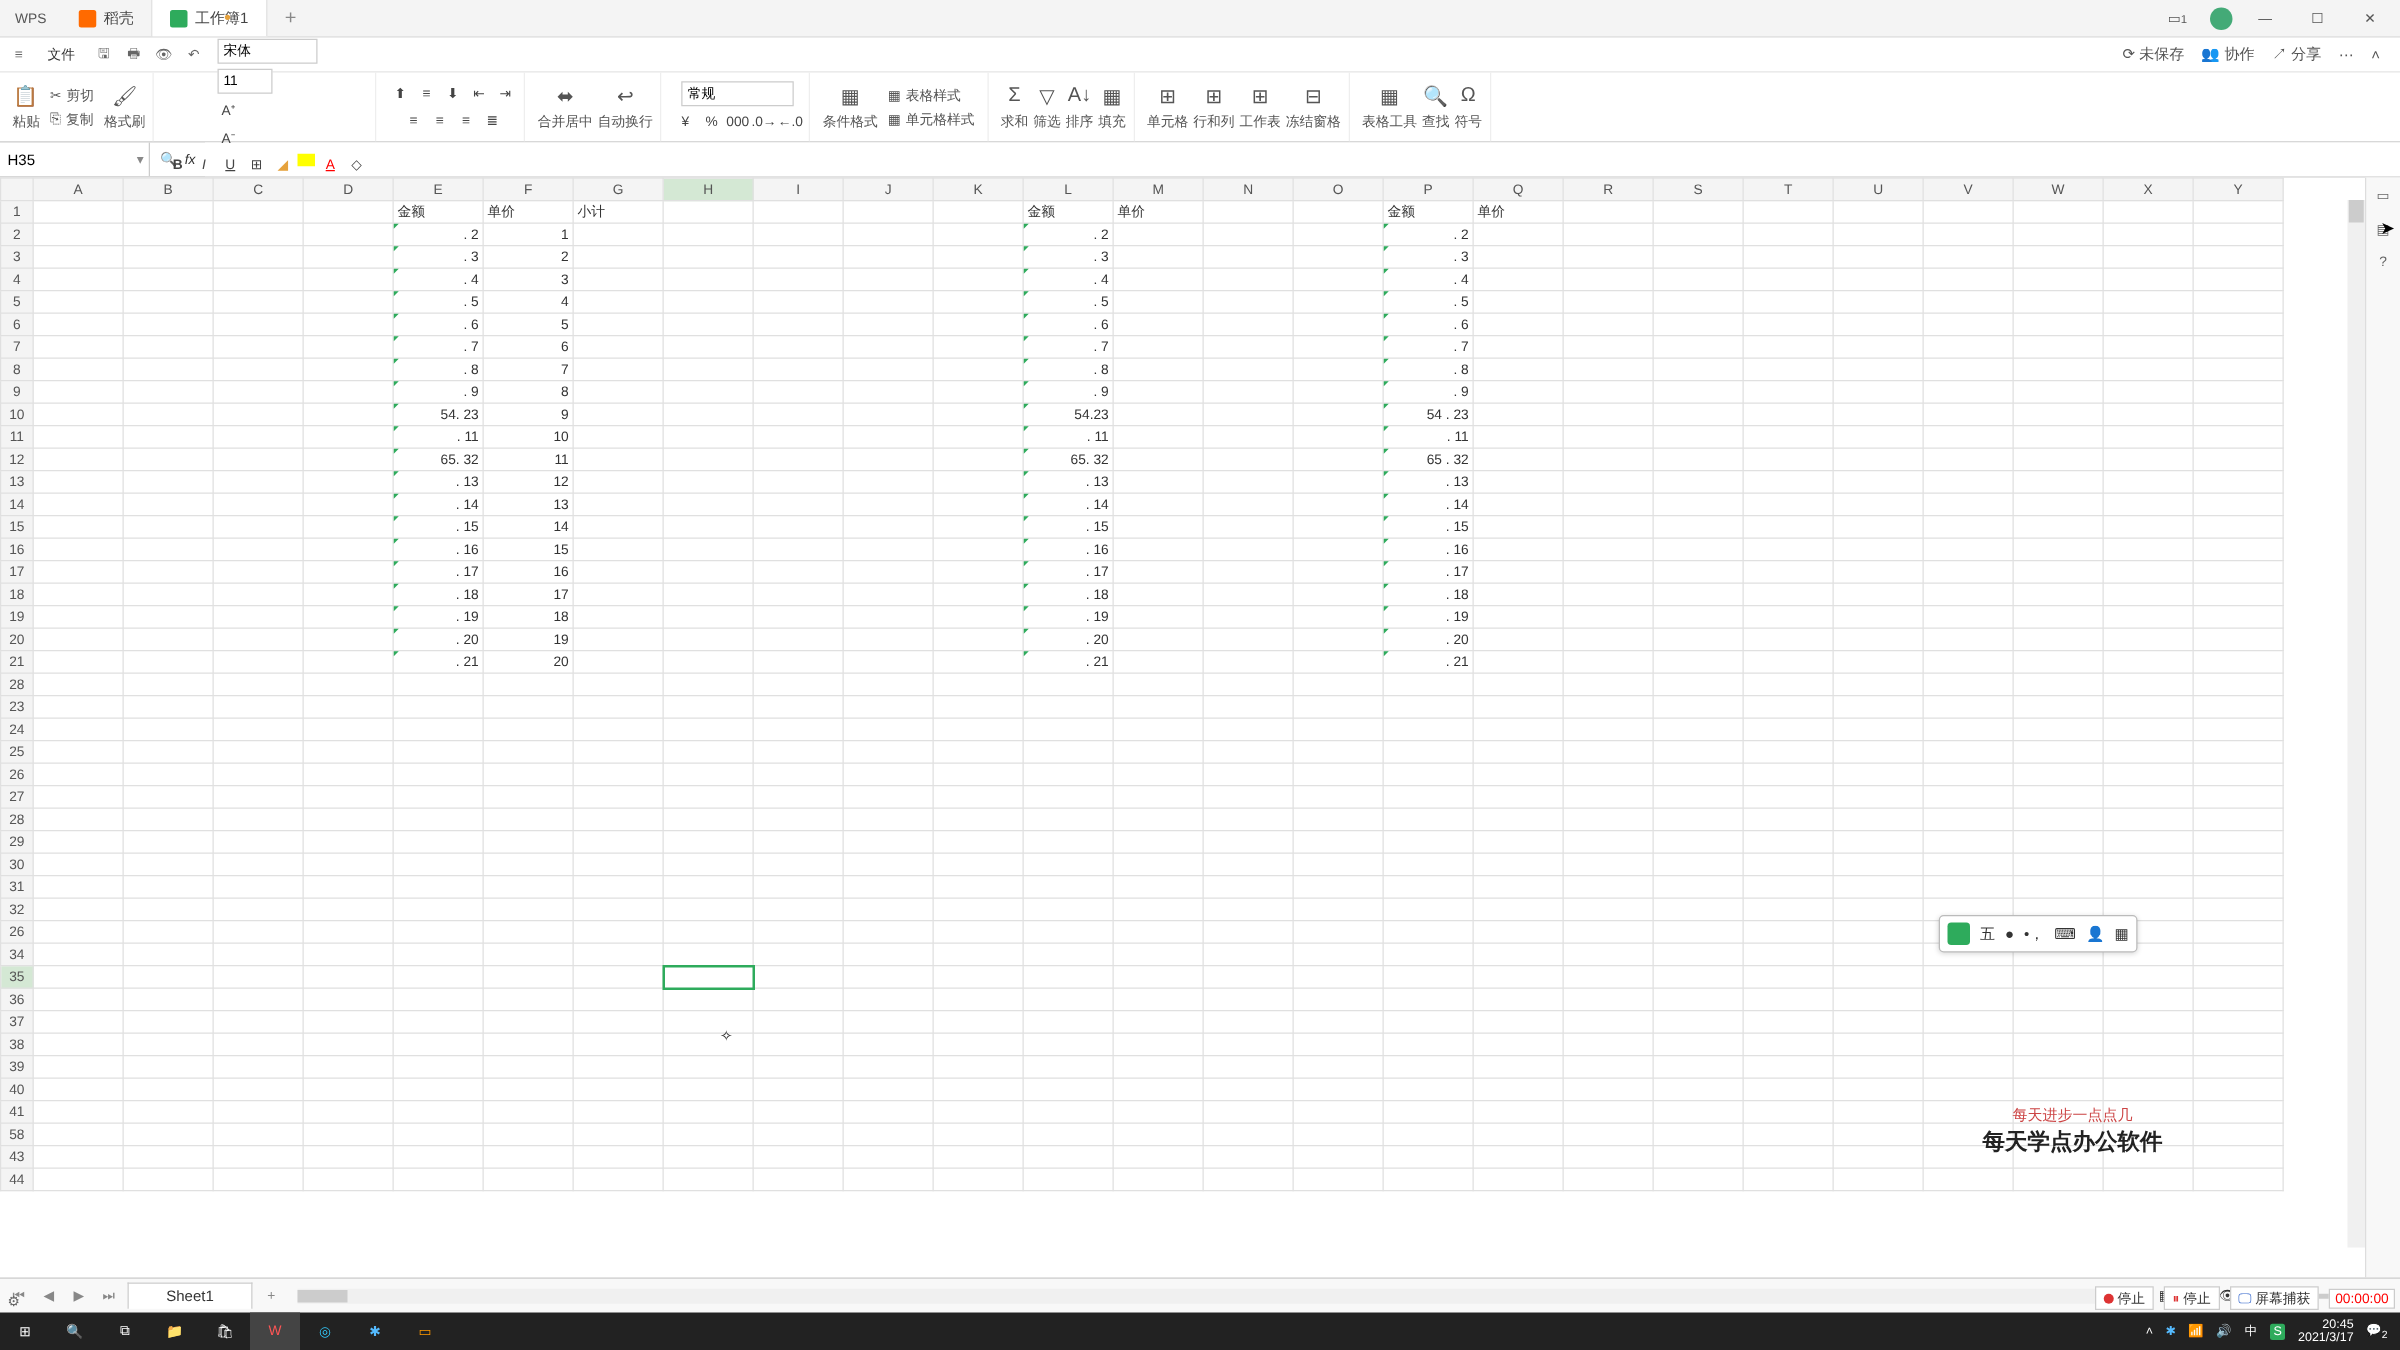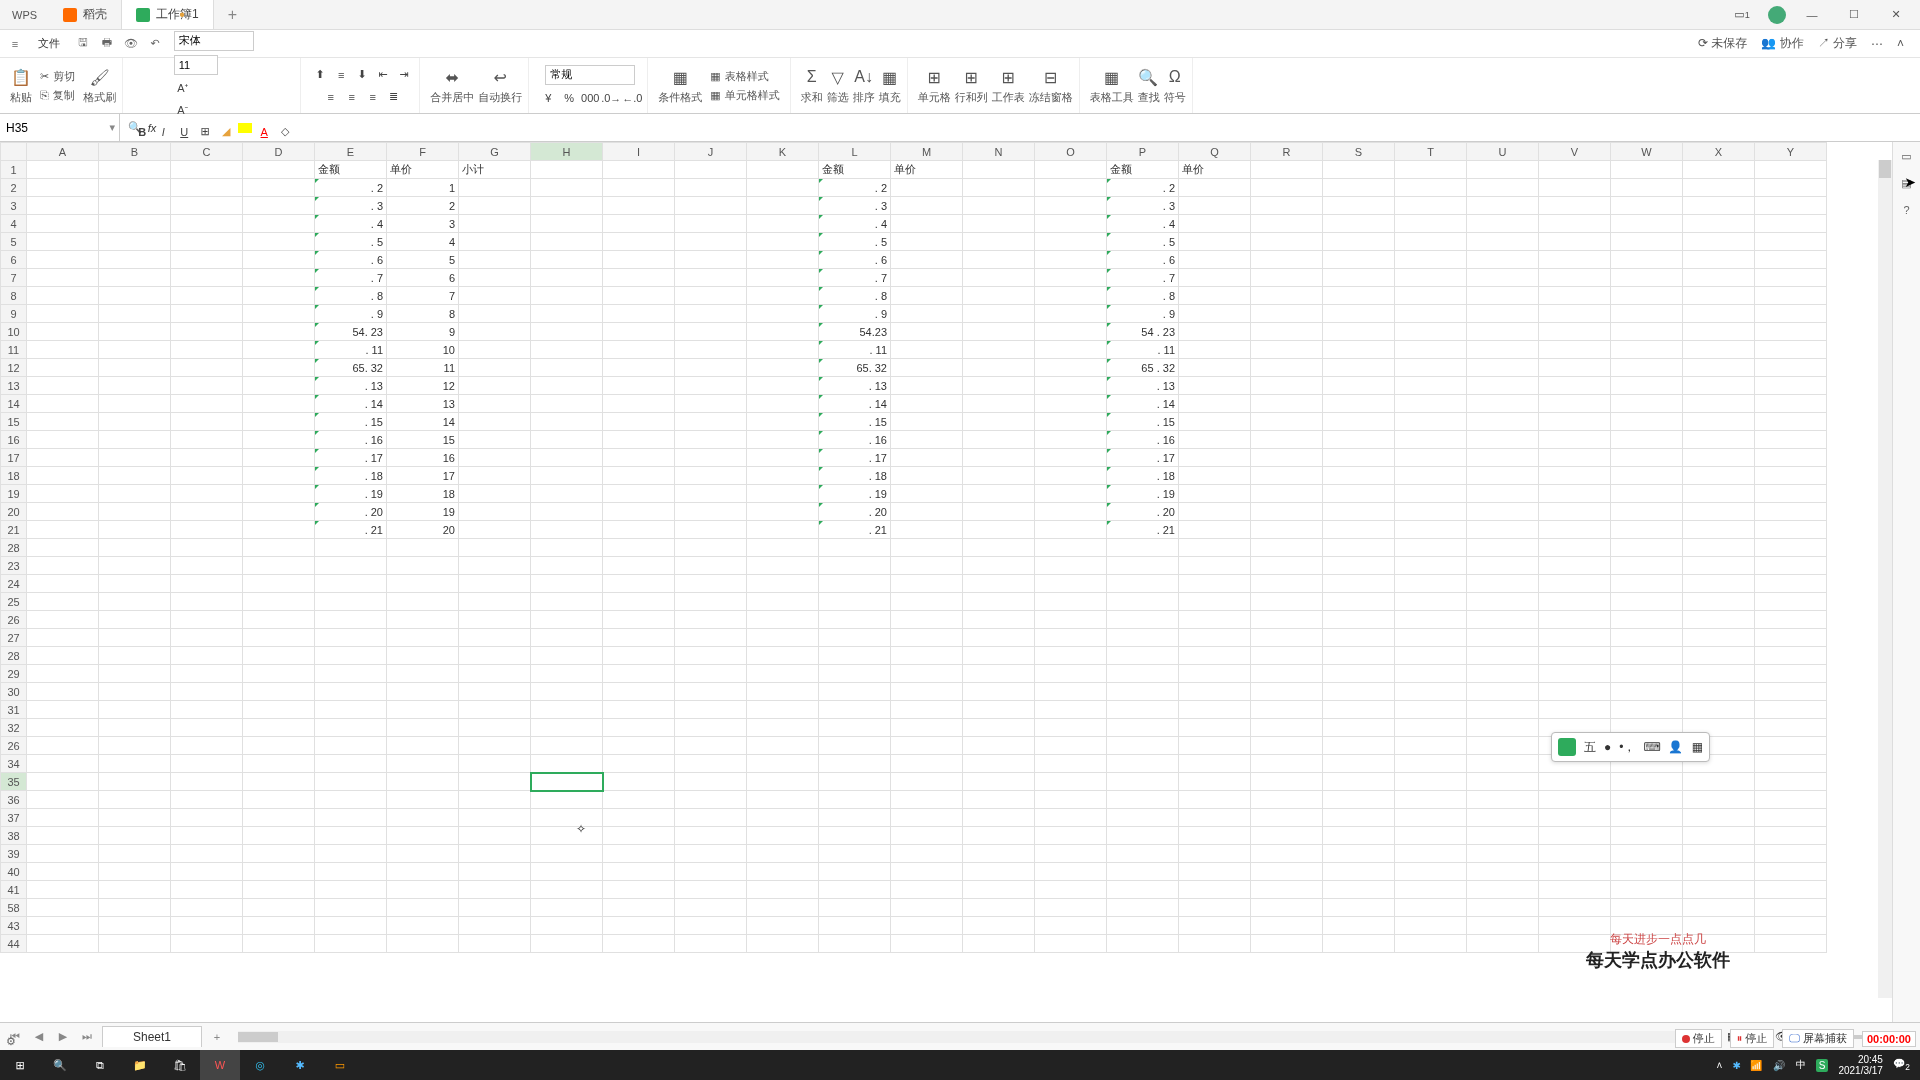--- a/index.html
+++ b/index.html
@@ -69,32 +69,32 @@
 .green-tri::before { content:""; position:absolute; left:0; top:0; border-left:4px solid #2eab5c; border-bottom:4px solid transparent; }
 
 
 .side-panel { position:absolute; right:0; top:142px; width:28px; bottom:58px; background:#f8f8f8; border-left:1px solid #ddd; display:flex; flex-direction:column; align-items:center; gap:14px; padding-top:8px; color:#666; }
 
 
 .ime-bar { position:absolute; right:210px; top:732px; background:#fff; border:1px solid #bbb; border-radius:4px; height:30px; display:flex; align-items:center; padding:0 6px; gap:8px; font-size:12px; box-shadow:0 1px 4px rgba(0,0,0,.15); }
 .ime-icon { width:18px; height:18px; background:#2eab5c; border-radius:3px; }
 
 
-.watermark { position:absolute; right:190px; top:931px; text-align:center; font-family:KaiTi,serif; }
+.watermark { position:absolute; right:190px; top:884px; text-align:center; font-family:KaiTi,serif; }
 .watermark .l1 { color:#c44; font-size:12px; }
 .watermark .l2 { color:#222; font-size:18px; font-weight:bold; }
 
 
 .sheettabs { position:absolute; left:0; right:0; bottom:30px; height:28px; border-top:1px solid #ccc; display:flex; align-items:center; padding:0 6px; gap:6px; background:#f8f8f8; }
 .nav-arrow { width:18px; color:#888; text-align:center; }
 .sheet-tab { padding:3px 30px; background:#fff; border:1px solid #ccc; border-bottom:none; font-size:12px; }
 .recorder { position:absolute; right:4px; bottom:32px; display:flex; align-items:center; gap:8px; font-size:11px; }
 .rec-pill { background:#fff; border:1px solid #ccc; padding:1px 6px; display:flex; align-items:center; gap:3px; }
 .rec-dot-r { width:8px; height:8px; background:#d33; border-radius:50%; }
-.rec-time { color:red; font-weight:bold; background:#fff; border:1px solid #ccc; padding:1px 4px; }
+.rec-time { color:red; font-weight:normal; background:#fff; border:1px solid #ccc; padding:1px 4px; }
 
 
 .taskbar { position:absolute; left:0; right:0; bottom:0; height:30px; background:#222; display:flex; align-items:center; color:#fff; }
 .tbtn { width:40px; height:100%; display:flex; align-items:center; justify-content:center; }
 .tbtn.active { background:#444; }
 .tray { margin-left:auto; display:flex; align-items:center; gap:10px; padding:0 10px; font-size:10px; }
 .clock { text-align:right; line-height:1.1; }
 
 
 .vscroll { position:absolute; right:28px; top:160px; bottom:82px; width:14px; background:#f0f0f0; }

